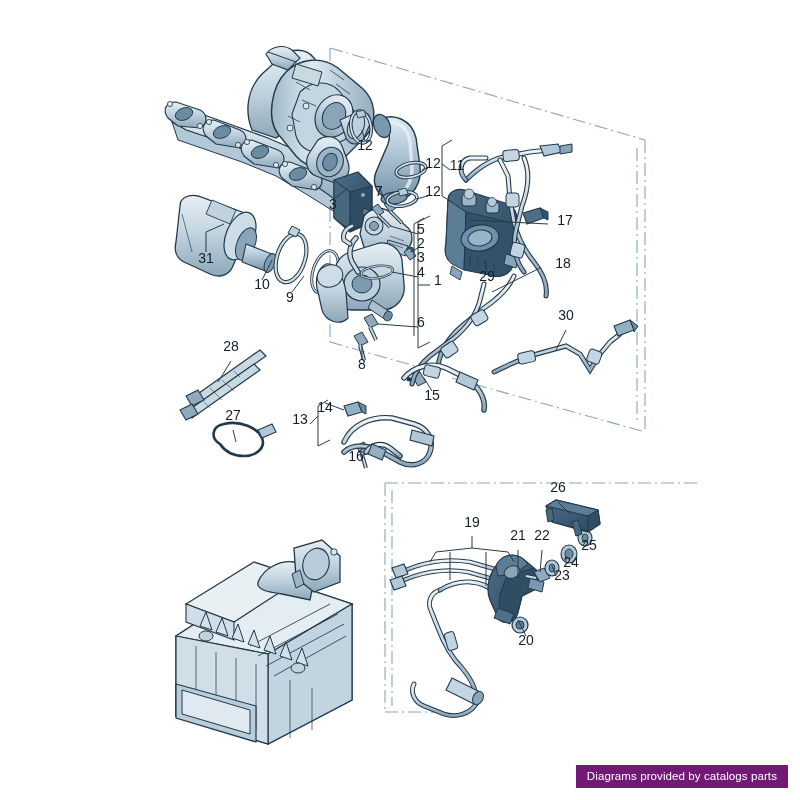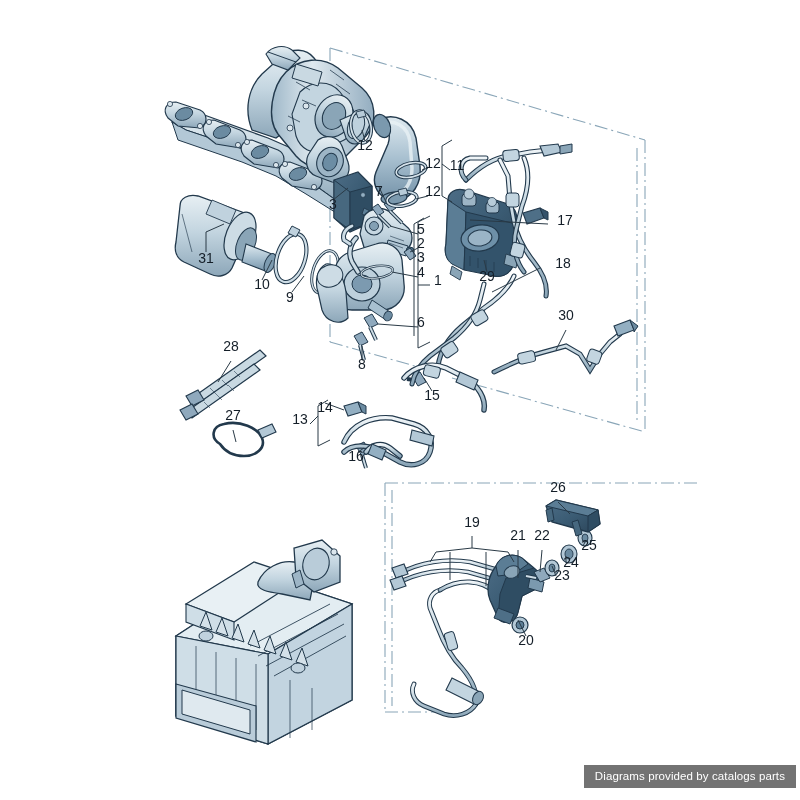--- a/index.html
+++ b/index.html
@@ -1,21 +1,21 @@
 <!DOCTYPE html>
 <html><head>
 <meta charset="utf-8">
 <title>Parts Diagram</title>
 <style>
   html,body{margin:0;padding:0;background:#ffffff;}
   body{width:800px;height:800px;position:relative;overflow:hidden;
        font-family:"Liberation Sans",sans-serif;}
   #stage{position:absolute;left:0;top:0;width:800px;height:800px;}
   svg#art{position:absolute;left:0;top:0;width:800px;height:800px;}
-  .wm{position:absolute;right:4px;bottom:12px;background:#737373;color:#fff;
+  .wm{position:absolute;right:12px;bottom:12px;background:#701a75;color:#fff;
       font-size:11.5px;padding:5px 11px 6px 11px;letter-spacing:.1px;
       font-family:"Liberation Sans",sans-serif;white-space:nowrap;margin-top:43px;}
   text.lbl{font-family:"Liberation Sans",sans-serif;font-size:14px;
            fill:#141e28;}
 </style>
 </head>
 <body>
 
 <div id="stage">
 

